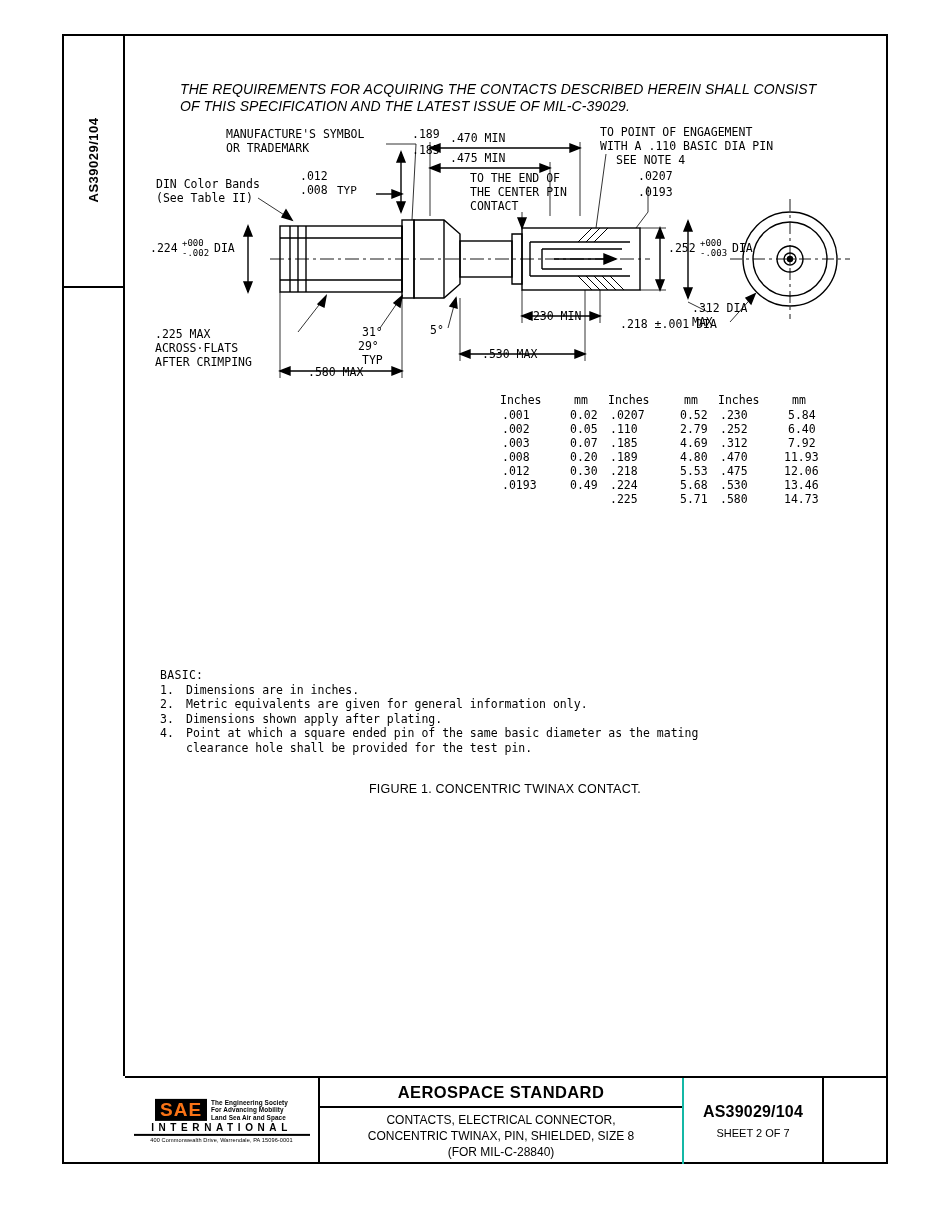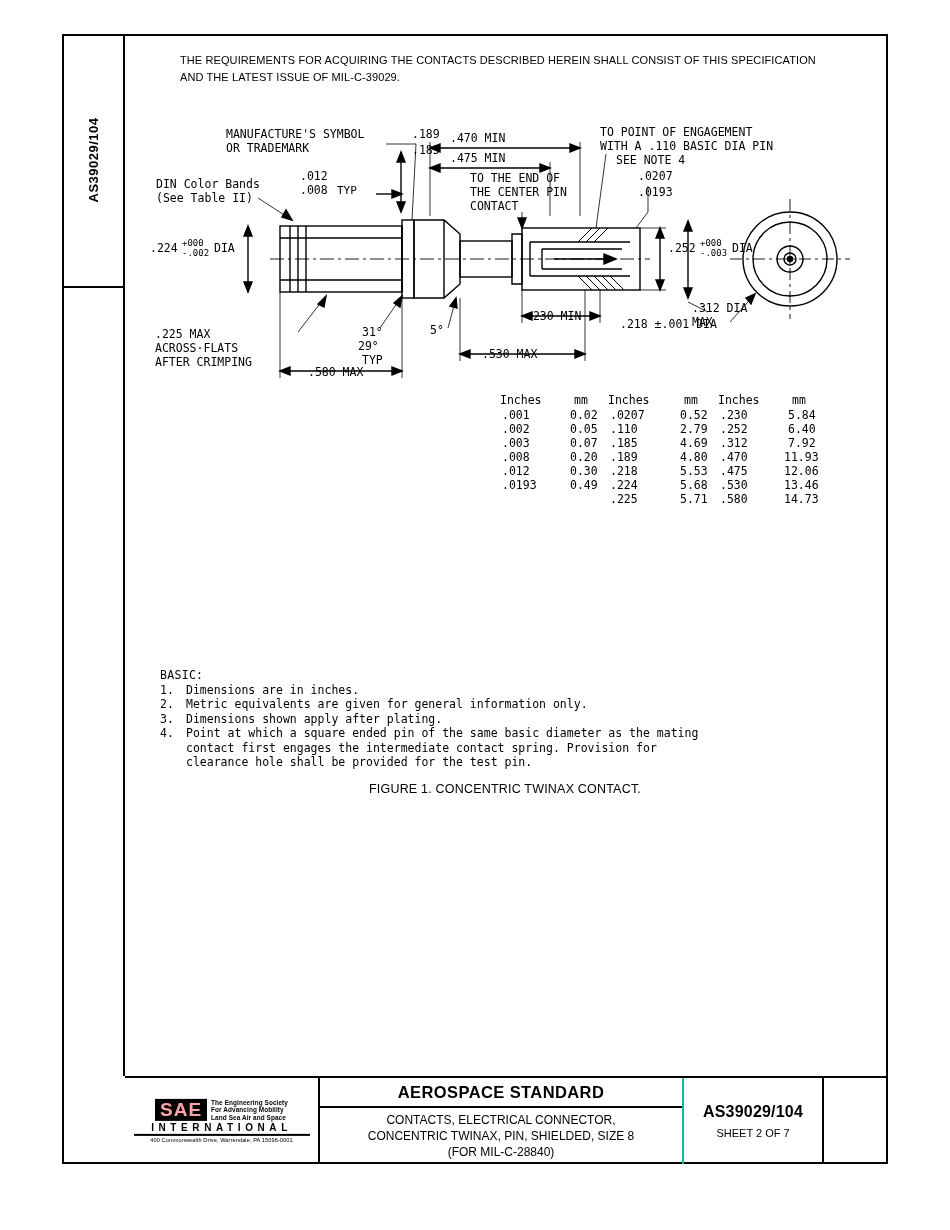--- a/index.html
+++ b/index.html
@@ -49,25 +49,26 @@
   
   .left-rule {
     position: absolute;
     left: 123px; top: 288px;
     width: 2px; height: 788px;
     background: #000;
   }
   
   .intro {
     position: absolute;
-    left: 180px; top: 52px;
+    left: 180px; top: 81px;
     width: 640px;
-    font-size: 11px;
+    font-size: 14px;
     line-height: 17px;
     letter-spacing: .1px;
+    font-style: italic;
   }
   
   .drawing {
     position: absolute;
     left: 130px; top: 116px;
     width: 760px; height: 560px;
   }
   .drawing svg { display:block; }
 
   
@@ -120,21 +121,21 @@
     text-align: center;
   }
   .sae-top {
     display: flex;
     align-items: center;
     justify-content: center;
     gap: 4px;
   }
   .sae-badge {
     background: #000;
-    color: #fca5a5;
+    color: #f97316;
     font-weight: bold;
     font-size: 19px;
     letter-spacing: 1px;
     padding: 1px 5px 2px 5px;
     line-height: 19px;
     font-family: "Liberation Sans", sans-serif;
     position: relative;
   }
   .sae-tagline {
     font-size: 6.4px;
@@ -478,21 +479,20 @@
       <span class="note-text">Metric equivalents are given for general information only.</span>
     </div>
     <div class="note-row">
       <span class="note-num">3.</span>
       <span class="note-text">Dimensions shown apply after plating.</span>
     </div>
     <div class="note-row">
       <span class="note-num">4.</span>
       <span class="note-text">Point at which a square ended pin of the same basic diameter as the mating</span>
     </div>
-    <div class="note-cont">contact first engages the intermediate contact spring.  Provision for</div>
     <div class="note-cont">clearance hole shall be provided for the test pin.</div>
   </div>
 
   <div class="figure-caption">
     <span>FIGURE 1.  CONCENTRIC TWINAX CONTACT.</span>
   </div>
 
   <div class="titleblock">
     <div class="tb-logo">
       <div class="sae-wrap">

